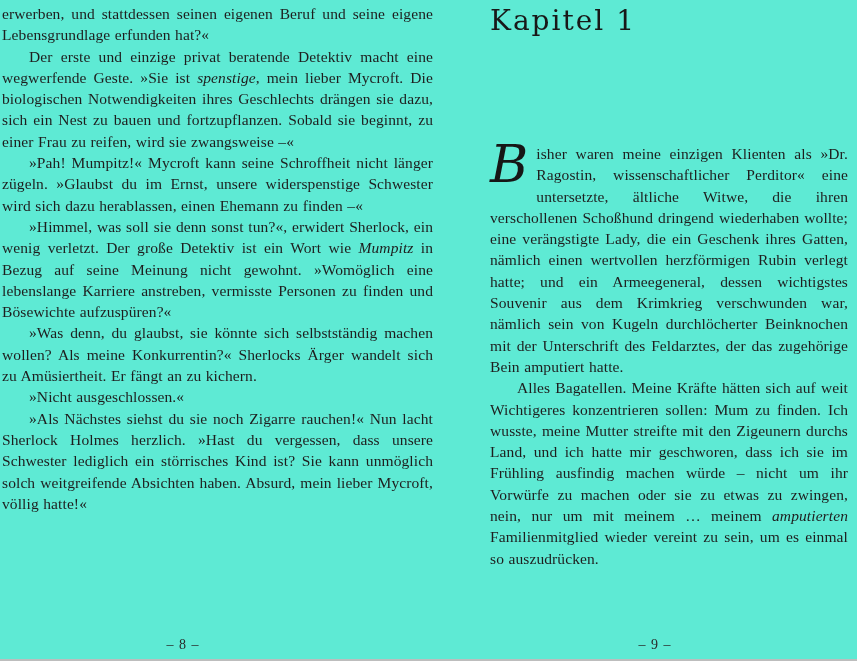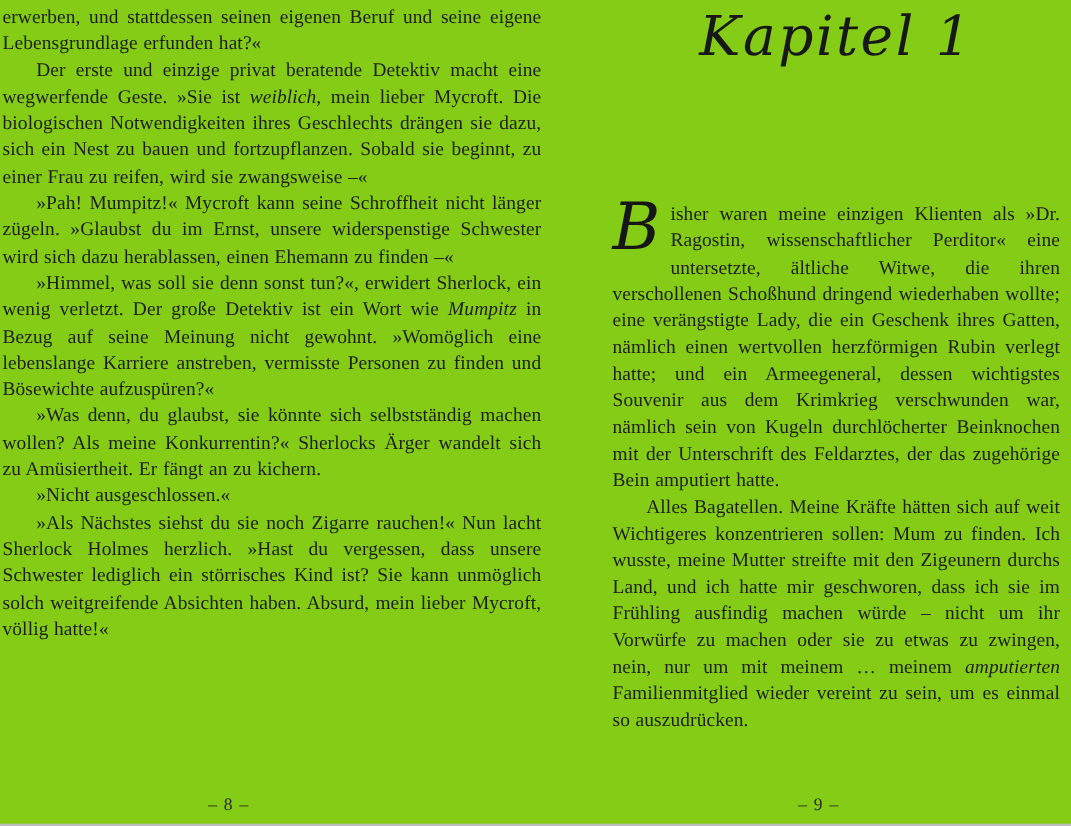--- a/index.html
+++ b/index.html
@@ -1,45 +1,43 @@
 <!DOCTYPE html>
 <html><head>
 <meta charset="utf-8">
 <style>
   html, body { margin: 0; padding: 0; }
   .screen {
     position: relative;
     width: 857px;
     height: 661px;
-    background: #84cc16;
+    background: #5eead4;
     font-family: "Liberation Serif", serif;
     color: #1e1e1e;
     overflow: hidden;
   }
   .page { position: absolute; height: 656px; }
   .page-left  { left: 2px;   top: 3px; width: 431px; }
   .page-right { left: 490px; top: 2px; width: 358px; }
 
   .text-block p {
     margin: 0;
     font-size: 15.5px;
     line-height: 21.3px;
     text-align: justify;
     letter-spacing: 0.1px;
     word-spacing: 0.5px;
   }
   .text-block p.indent { text-indent: 27px; }
 
   .chapter-heading {
     margin: 2px 0 0 0;
-    text-align: center;
     font-family: "DejaVu Serif", serif;
-    font-style: italic;
     font-weight: normal;
-    font-size: 44px;
+    font-size: 28px;
     letter-spacing: 2px;
     color: #181818;
   }
   .page-right .text-block { margin-top: 106px; }
 
   .dropcap {
     float: left;
     font-family: "DejaVu Serif", serif;
     font-style: italic;
     font-size: 52px;
@@ -68,21 +66,21 @@
   }
 </style>
 </head>
 <body>
 
 <div class="screen">
 
   <div class="page page-left">
     <div class="text-block" id="left-paras">
         <p>erwerben, und stattdessen seinen eigenen Beruf und seine eigene Lebensgrundlage erfunden hat?«</p>
-        <p class="indent">Der erste und einzige privat beratende Detektiv macht eine wegwerfende Geste. »Sie ist <em>weiblich</em>, mein lieber My­croft. Die biologischen Notwendigkeiten ihres Geschlechts drängen sie dazu, sich ein Nest zu bauen und fortzupflan­zen. Sobald sie beginnt, zu einer Frau zu reifen, wird sie zwangsweise –«</p>
+        <p class="indent">Der erste und einzige privat beratende Detektiv macht eine wegwerfende Geste. »Sie ist <em>spenstige</em>, mein lieber My­croft. Die biologischen Notwendigkeiten ihres Geschlechts drängen sie dazu, sich ein Nest zu bauen und fortzupflan­zen. Sobald sie beginnt, zu einer Frau zu reifen, wird sie zwangsweise –«</p>
         <p class="indent">»Pah! Mumpitz!« Mycroft kann seine Schroffheit nicht länger zügeln. »Glaubst du im Ernst, unsere wider­spenstige Schwester wird sich dazu herablassen, einen Ehemann zu finden –«</p>
         <p class="indent">»Himmel, was soll sie denn sonst tun?«, erwidert Sher­lock, ein wenig verletzt. Der große Detektiv ist ein Wort wie <em>Mumpitz</em> in Bezug auf seine Meinung nicht gewohnt. »Womöglich eine lebenslange Karriere anstreben, ver­misste Personen zu finden und Bösewichte aufzuspüren?«</p>
         <p class="indent">»Was denn, du glaubst, sie könnte sich selbstständig machen wollen? Als meine Konkurrentin?« Sherlocks Ärger wandelt sich zu Amüsiertheit. Er fängt an zu kichern.</p>
         <p class="indent">»Nicht ausgeschlossen.«</p>
         <p class="indent">»Als Nächstes siehst du sie noch Zigarre rauchen!« Nun lacht Sherlock Holmes herzlich. »Hast du vergessen, dass unsere Schwester lediglich ein störrisches Kind ist? Sie kann unmöglich solch weitgreifende Absichten haben. Absurd, mein lieber Mycroft, völlig hatte!«</p>
       </div>
     <div class="page-number">– 8 –</div>
   </div>
 
   <div class="page page-right">

